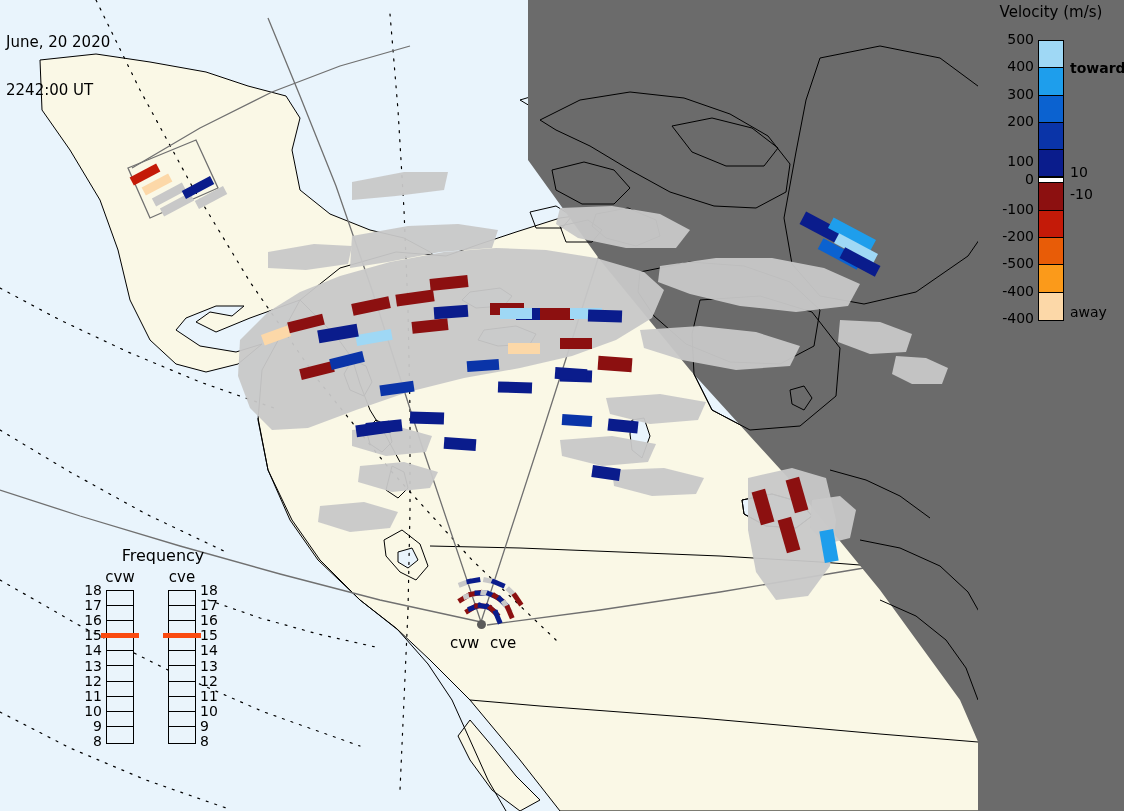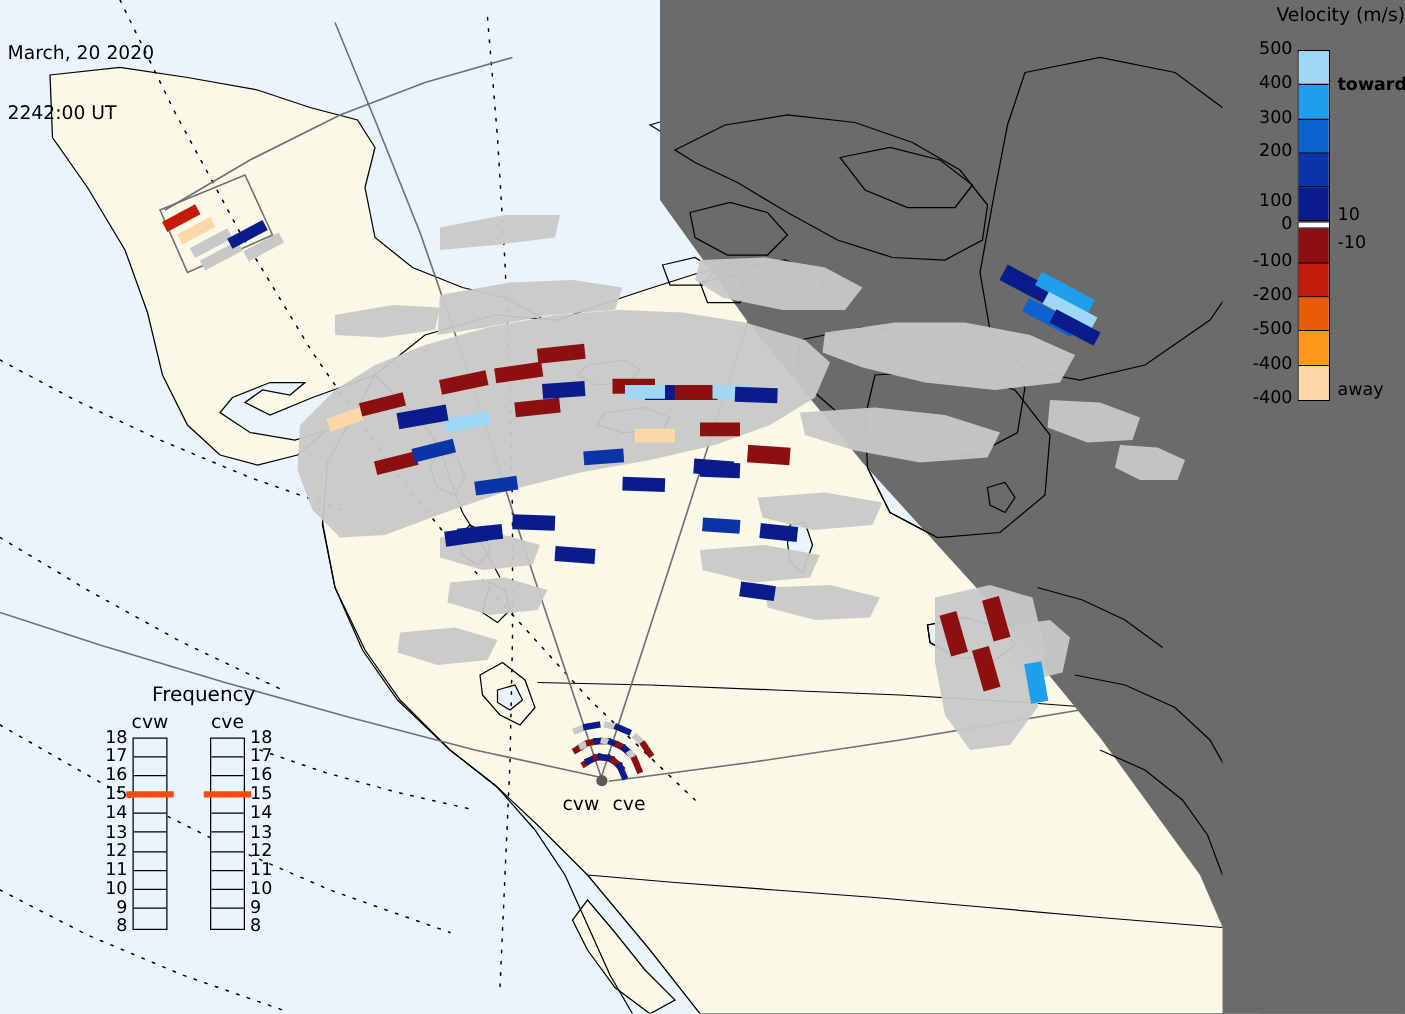--- a/index.html
+++ b/index.html
@@ -28,21 +28,21 @@
 
   
   #cbar-panel {
     position:absolute; left:978px; top:0;
     width:146px; height:811px;
     background:#6b6b6b;
     z-index:30;
   }
   #cbar-title {
     position:absolute; left:0; top:3px; width:146px;
-    text-align:right; font-size:15px; color:#000;
+    text-align:center; font-size:15px; color:#000;
   }
   #cbar-box {
     position:absolute; left:60px; top:40px;
     width:26px; height:281px;
     border:1px solid #000;
     background:#fff;
   }
   .cbar-band { width:100%; border-bottom:1px solid #000; }
   .cbar-band:last-child { border-bottom:none; }
   .cbar-zero { width:100%; background:#ffffff; border-top:1px solid #000; border-bottom:1px solid #000; }
@@ -306,21 +306,21 @@
         <rect x="458.23181022000676" y="580.4224612341231" width="14" height="5" fill="#c8c8c8" transform="rotate(-21,465.23181022000676,582.9224612341231)"></rect>
         <rect x="466.3594801826551" y="578.1684588674628" width="14" height="5" fill="#0a1c8c" transform="rotate(-10,473.3594801826551,580.6684588674628)"></rect>
         <rect x="483.1481143959814" y="578.4615055677126" width="14" height="5" fill="#c8c8c8" transform="rotate(12,490.1481143959814,580.9615055677126)"></rect>
         <rect x="491.192169653528" y="580.9977864480926" width="14" height="5" fill="#0a1c8c" transform="rotate(23.000000000000014,498.192169653528,583.4977864480926)"></rect>
         <rect x="505.1126983722081" y="590.3873016277919" width="14" height="5" fill="#c8c8c8" transform="rotate(45,512.1126983722081,592.8873016277919)"></rect>
         <rect x="510.4776531924218" y="596.8955122472871" width="14" height="5" fill="#8c1010" transform="rotate(56,517.4776531924218,599.3955122472871)"></rect>
       </g>
   </svg>
 
   <div id="timestamp">
-    <div>March, 20 2020</div>
+    <div>June, 20 2020</div>
     <div>2242:00 UT</div>
   </div>
 
   <div class="site-dot" style="left:477px; top:620px;"></div>
   <div class="site-label" style="left:450px; top:634px;">cvw</div>
   <div class="site-label" style="left:490px; top:634px;">cve</div>
 
   <div id="freq-panel">
     <div id="freq-title">Frequency</div>
 

